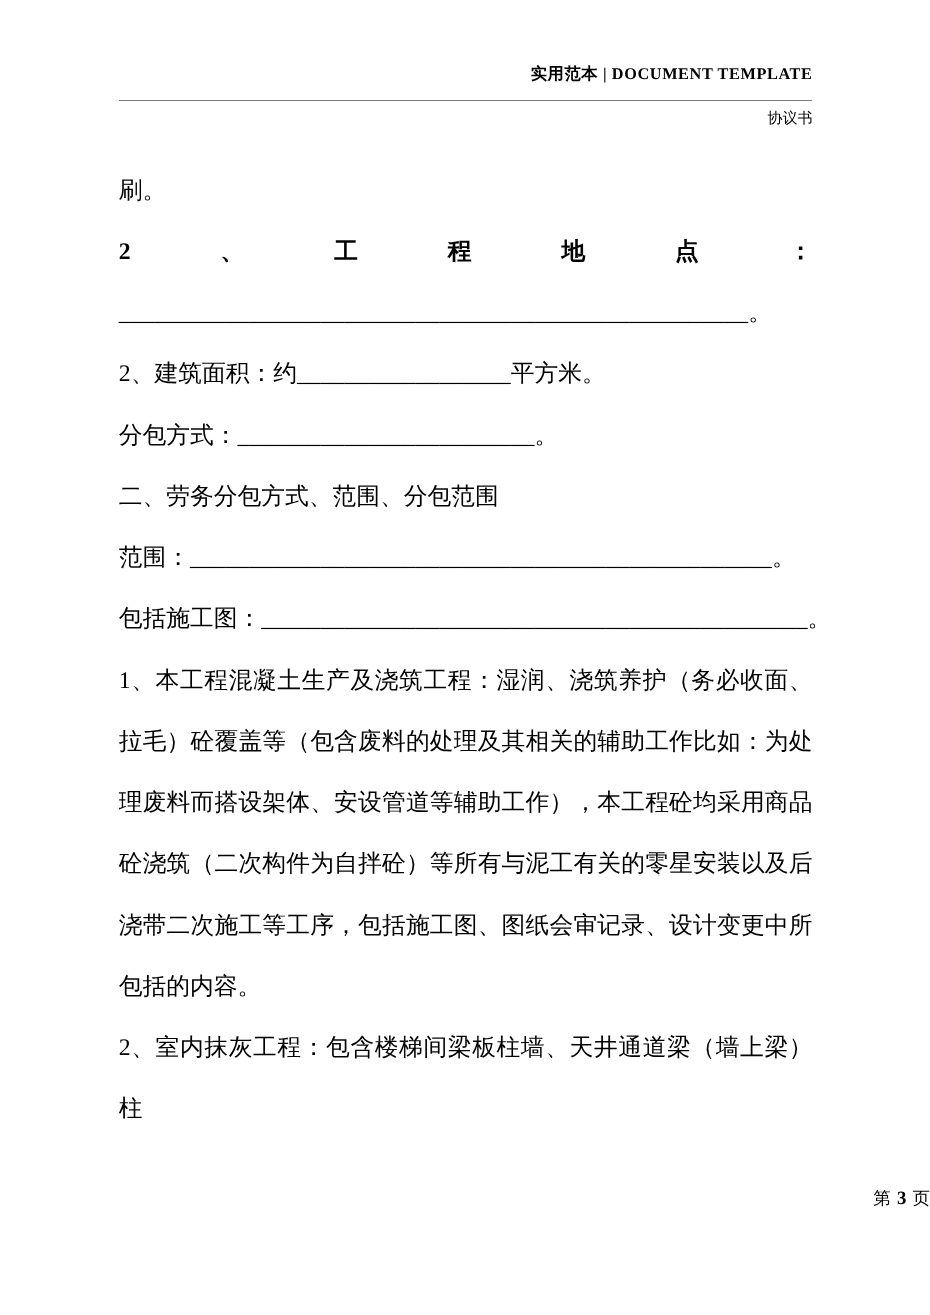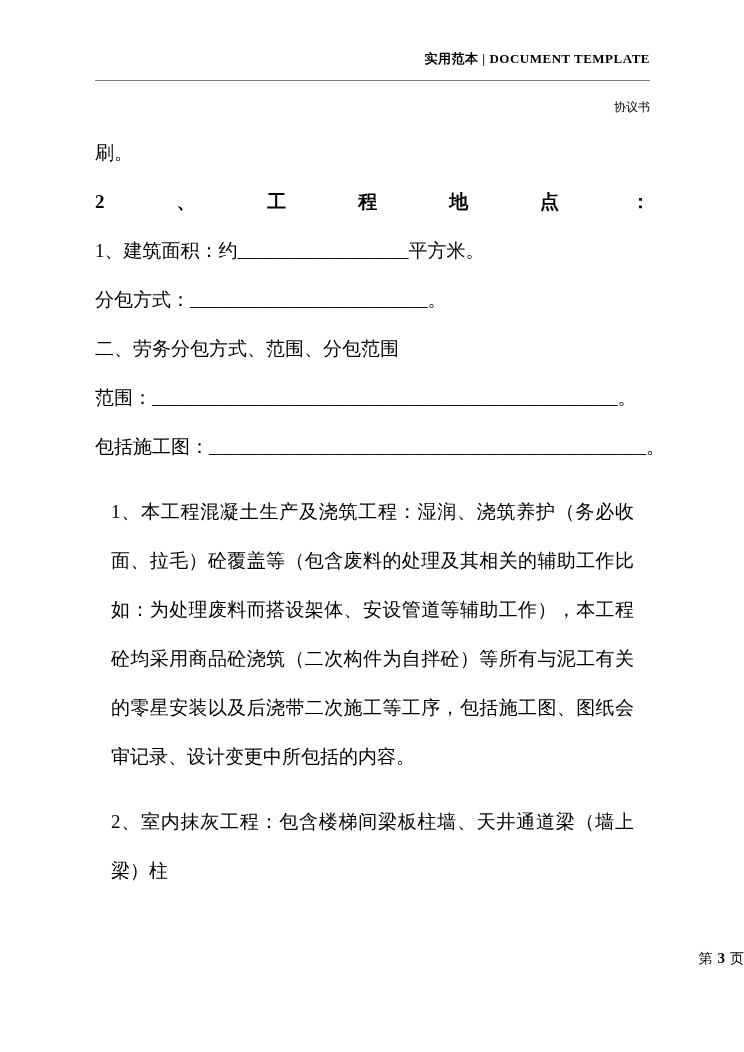--- a/index.html
+++ b/index.html
@@ -21,21 +21,21 @@
     font-weight: 700;
     font-size: 13px;
     letter-spacing: 0.5px;
   }
   .rule {
     margin-top: 12px;
     height: 0;
     border-bottom: 1px solid #7a7a7a;
   }
   .doctype {
-    margin-top: 18px;
+    margin-top: 5px;
     text-align: right;
     font-size: 12px;
   }
   
   .bodytext {
     position: absolute;
     top: 128px;
     left: 95px;
     width: 555px;
     font-size: 19px;
@@ -45,21 +45,21 @@
     line-height: 49px;
     white-space: nowrap;
   }
   .distributed {
     white-space: normal;
     text-align: justify;
     text-align-last: justify;
     font-weight: bold;
   }
   .para {
-    margin: 16px;
+    margin: 0;
     line-height: 49px;
     text-align: justify;
   }
   
   .footer {
     position: absolute;
     left: 0;
     right: 0;
     top: 950px;
     text-align: right;
@@ -78,21 +78,22 @@
 
   <div class="header">
     <div class="brand">实用范本 | DOCUMENT TEMPLATE</div>
     <div class="rule"></div>
     <div class="doctype">协议书</div>
   </div>
 
   <div class="bodytext">
     <p class="line">刷。</p>
     <p class="line distributed">2、工程地点：</p>
-    <p class="line">1、建筑面积：约__________________平方米。</p>
+    <p class="line">_____________________________________________________。</p>
+    <p class="line">2、建筑面积：约__________________平方米。</p>
     <p class="line">分包方式：_________________________。</p>
     <p class="line">二、劳务分包方式、范围、分包范围</p>
     <p class="line">范围：_________________________________________________。</p>
     <p class="line">包括施工图：______________________________________________。</p>
     <p class="para">1、本工程混凝土生产及浇筑工程：湿润、浇筑养护（务必收面、拉毛）砼覆盖等（包含废料的处理及其相关的辅助工作比如：为处理废料而搭设架体、安设管道等辅助工作），本工程砼均采用商品砼浇筑（二次构件为自拌砼）等所有与泥工有关的零星安装以及后浇带二次施工等工序，包括施工图、图纸会审记录、设计变更中所包括的内容。</p>
     <p class="para">2、室内抹灰工程：包含楼梯间梁板柱墙、天井通道梁（墙上梁）柱</p>
   </div>
 
   <div class="footer">
     <span>第</span><span class="pagenum">3</span><span>页</span>

